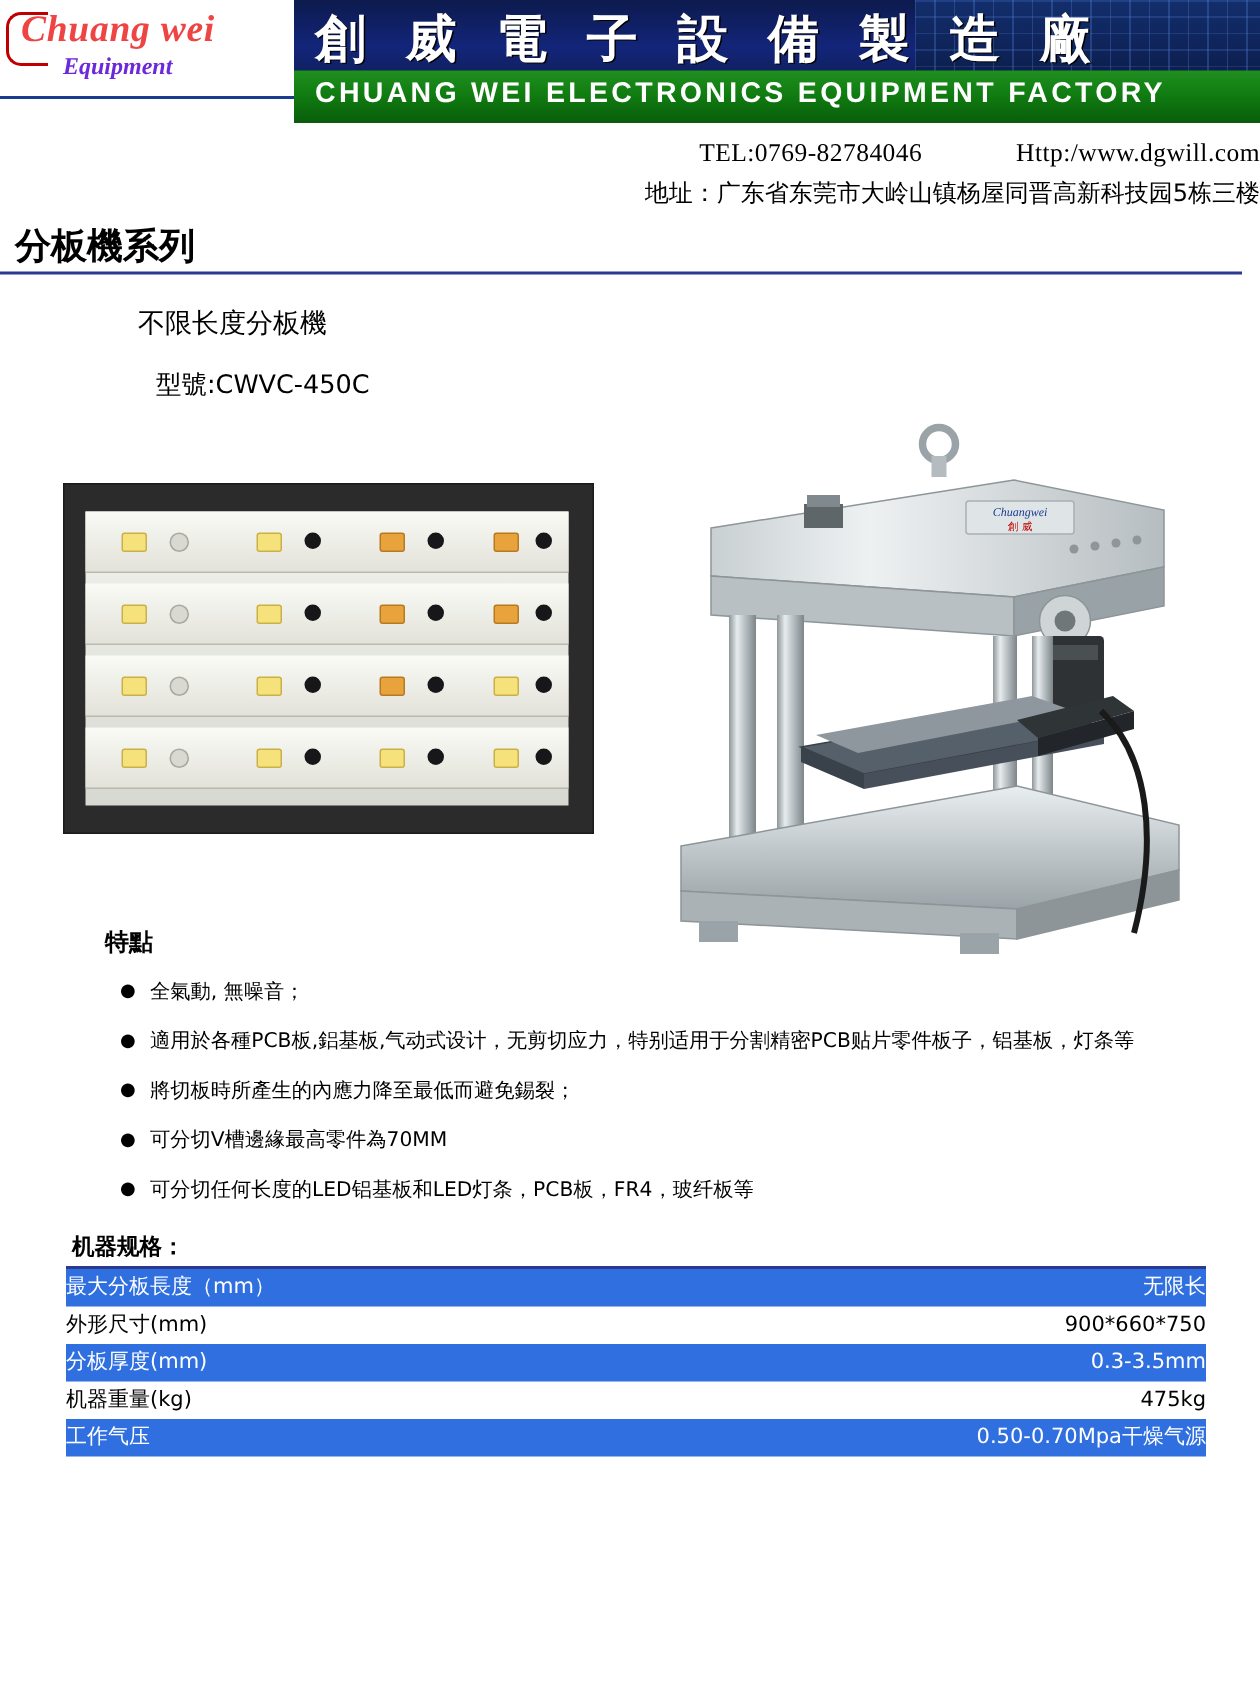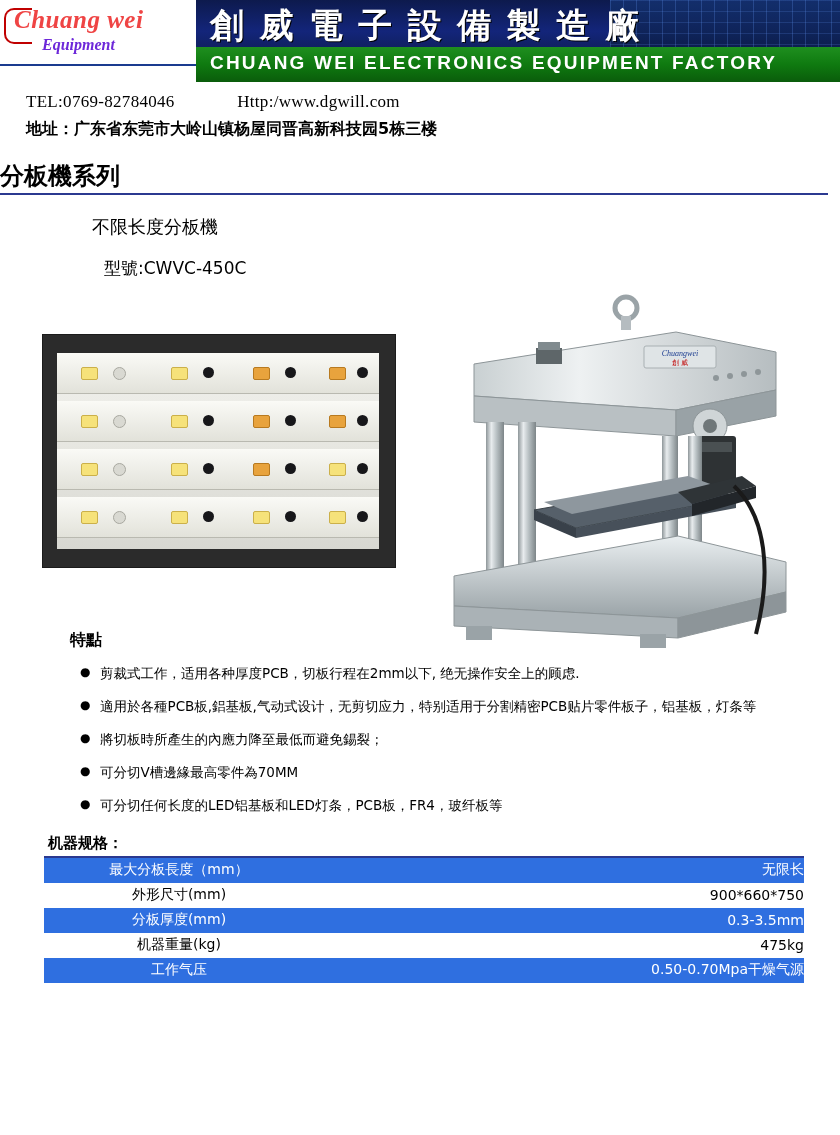--- a/index.html
+++ b/index.html
@@ -71,21 +71,21 @@
     width: 230px; height: 56px;
     background:
       repeating-linear-gradient(90deg, rgba(90,140,230,.30) 0 1px, transparent 1px 13px),
       repeating-linear-gradient(0deg, rgba(90,140,230,.22) 0 1px, transparent 1px 11px),
       linear-gradient(180deg,#14306e,#0b1b48);
     opacity: .95;
   }
   .hdr-cn-big {
     position: absolute;
     left: 14px; top: 3px;
-    font-family: Liberation Sans, sans-serif;
+    font-family: Liberation Mono, monospace;
     font-size: 34px;
     font-weight: bold;
     color: #ffffff;
     letter-spacing: 3px;
     text-shadow: 1px 1px 0 #000;
     white-space: nowrap;
   }
   .hdr-green {
     position: absolute;
     left: 0; top: 47px;
@@ -99,39 +99,40 @@
     font-size: 19px;
     font-weight: bold;
     color: #ffffff;
     letter-spacing: 2.2px;
     white-space: nowrap;
   }
 
   
   .contact {
     margin-top: 10px;
-    text-align: left;
+    text-align: right;
     padding-left: 26px;
   }
   .contact-line1 {
     font-family: "Liberation Serif", serif;
     font-size: 17px;
     letter-spacing: .3px;
   }
   .contact-line1 .tel { margin-right: 58px; }
   .contact-line2 {
     margin-top: 7px;
     font-family: "DejaVu Sans", sans-serif;
     font-size: 16px;
-    font-weight: bold;
+    font-weight: normal;
   }
 
   
   .section-title-wrap {
-    margin-top: 20px;
+    margin-top: 8px;
+    padding-left: 10px;
   }
   .section-title {
     font-family: "DejaVu Sans", sans-serif;
     font-size: 24px;
     font-weight: bold;
     color: #000;
     display: inline-block;
   }
   .section-rule {
     margin-top: 1px;
@@ -268,21 +269,21 @@
     padding: 2px 0 3px 0;
     height: 20px;
     text-align: right;
   }
   table.spec tr.alt {
     background: #2f6fe0;
     color: #ffffff;
   }
   table.spec td.c1 {
     width: 270px;
-    text-align: center;
+    text-align: left;
     padding-right: 18px;
   }
   table.spec td.c2 {
     padding-left: 12px;
   }
 </style>
 </head>
 <body>
 
 <div class="header-banner">
@@ -433,21 +434,21 @@
       <circle cx="290" cy="92" r="3" fill="#8e9699"></circle>
       <circle cx="304" cy="90" r="3" fill="#8e9699"></circle>
       <circle cx="318" cy="88" r="3" fill="#8e9699"></circle>
       <circle cx="332" cy="86" r="3" fill="#8e9699"></circle>
     </svg>
   </div>
 </div>
 
 <div class="features">
   <div class="features-title">特點</div>
-  <div class="feature-item">剪裁式工作，适用各种厚度PCB，切板行程在2mm以下, 绝无操作安全上的顾虑.</div>
+  <div class="feature-item">全氣動, 無噪音；</div>
   <div class="feature-item">適用於各種PCB板,鋁基板,气动式设计，无剪切应力，特别适用于分割精密PCB贴片零件板子，铝基板，灯条等</div>
   <div class="feature-item">將切板時所產生的內應力降至最低而避免錫裂；</div>
   <div class="feature-item">可分切V槽邊緣最高零件為70MM</div>
   <div class="feature-item">可分切任何长度的LED铝基板和LED灯条，PCB板，FR4，玻纤板等</div>
 </div>
 
 <div class="spec-title">机器规格：</div>
 <div class="spec-rule"></div>
 <table class="spec">
   <tbody>

